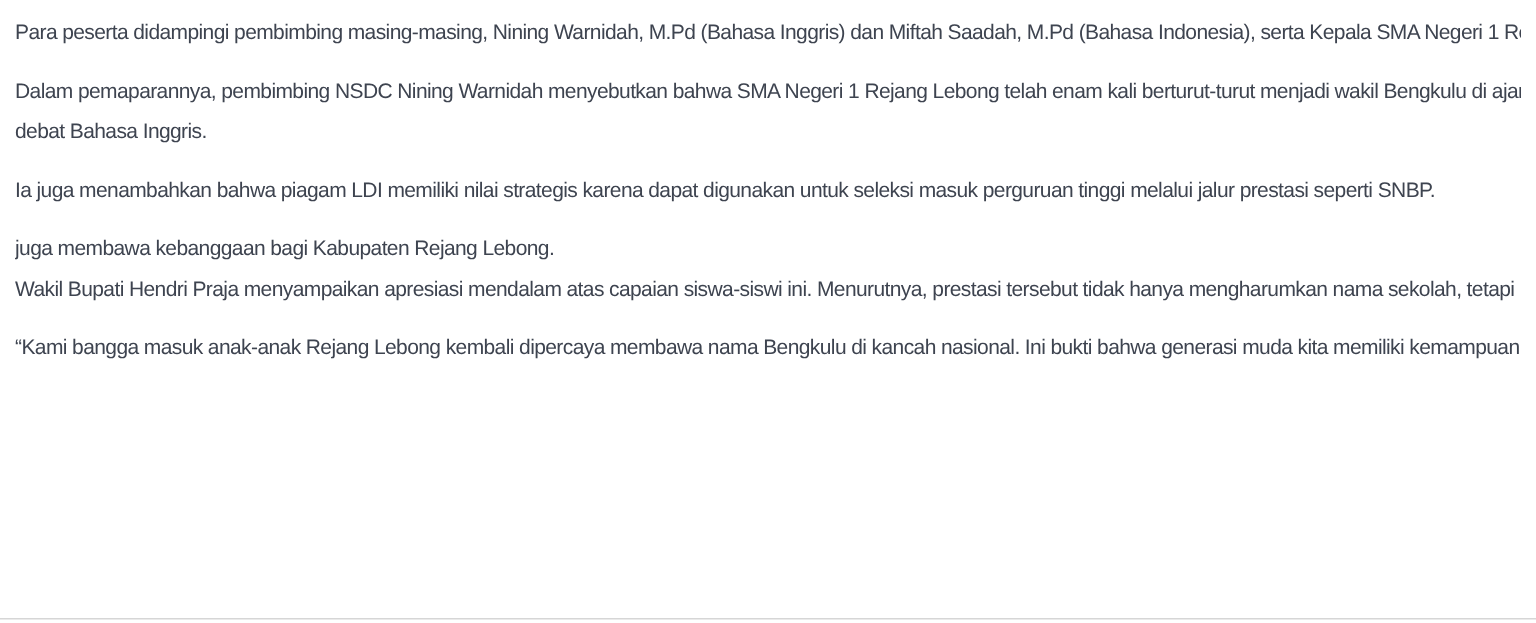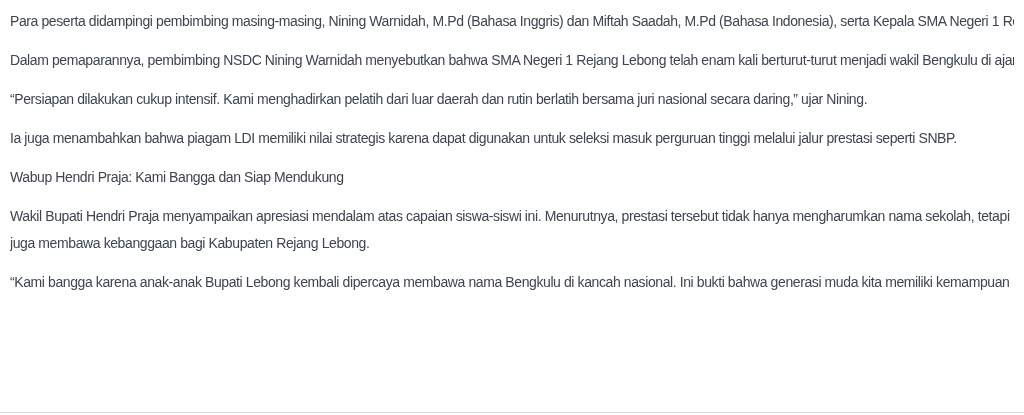--- a/index.html
+++ b/index.html
@@ -43,32 +43,27 @@
 </head>
 <body style="background: rgb(255, 255, 255);">
 
 <main class="article" style="color: rgb(62, 68, 80);">
   <div id="paragraphs-root">
       <p class="para">
         <span class="line">Para peserta didampingi pembimbing masing-masing, Nining Warnidah, M.Pd (Bahasa Inggris) dan Miftah Saadah, M.Pd (Bahasa Indonesia), serta Kepala SMA Negeri 1 Rejang</span>
       </p>
       <p class="para">
         <span class="line">Dalam pemaparannya, pembimbing NSDC Nining Warnidah menyebutkan bahwa SMA Negeri 1 Rejang Lebong telah enam kali berturut-turut menjadi wakil Bengkulu di ajang</span>
-      </p>
-      <p class="para">
-        <span class="line">“Persiapan dilakukan cukup intensif. Kami menghadirkan pelatih dari luar daerah dan rutin berlatih bersama juri nasional secara daring,” ujar Nining.</span>
+        <span class="line">debat Bahasa Inggris.</span>
       </p>
       <p class="para">
         <span class="line">Ia juga menambahkan bahwa piagam LDI memiliki nilai strategis karena dapat digunakan untuk seleksi masuk perguruan tinggi melalui jalur prestasi seperti SNBP.</span>
       </p>
       <p class="para">
-        <span class="line">Wabup Hendri Praja: Kami Bangga dan Siap Mendukung</span>
+        <span class="line">juga membawa kebanggaan bagi Kabupaten Rejang Lebong.</span>
+        <span class="line">Wakil Bupati Hendri Praja menyampaikan apresiasi mendalam atas capaian siswa-siswi ini. Menurutnya, prestasi tersebut tidak hanya mengharumkan nama sekolah, tetapi</span>
       </p>
       <p class="para">
-        <span class="line">Wakil Bupati Hendri Praja menyampaikan apresiasi mendalam atas capaian siswa-siswi ini. Menurutnya, prestasi tersebut tidak hanya mengharumkan nama sekolah, tetapi</span>
-        <span class="line">juga membawa kebanggaan bagi Kabupaten Rejang Lebong.</span>
-      </p>
-      <p class="para">
-        <span class="line">“Kami bangga karena anak-anak Bupati Lebong kembali dipercaya membawa nama Bengkulu di kancah nasional. Ini bukti bahwa generasi muda kita memiliki kemampuan</span>
+        <span class="line">“Kami bangga masuk anak-anak Rejang Lebong kembali dipercaya membawa nama Bengkulu di kancah nasional. Ini bukti bahwa generasi muda kita memiliki kemampuan</span>
       </p>
     </div>
   <div class="bottom-divider" style="background: rgb(214, 214, 214);"></div>
 </main>
 
 </body></html>

